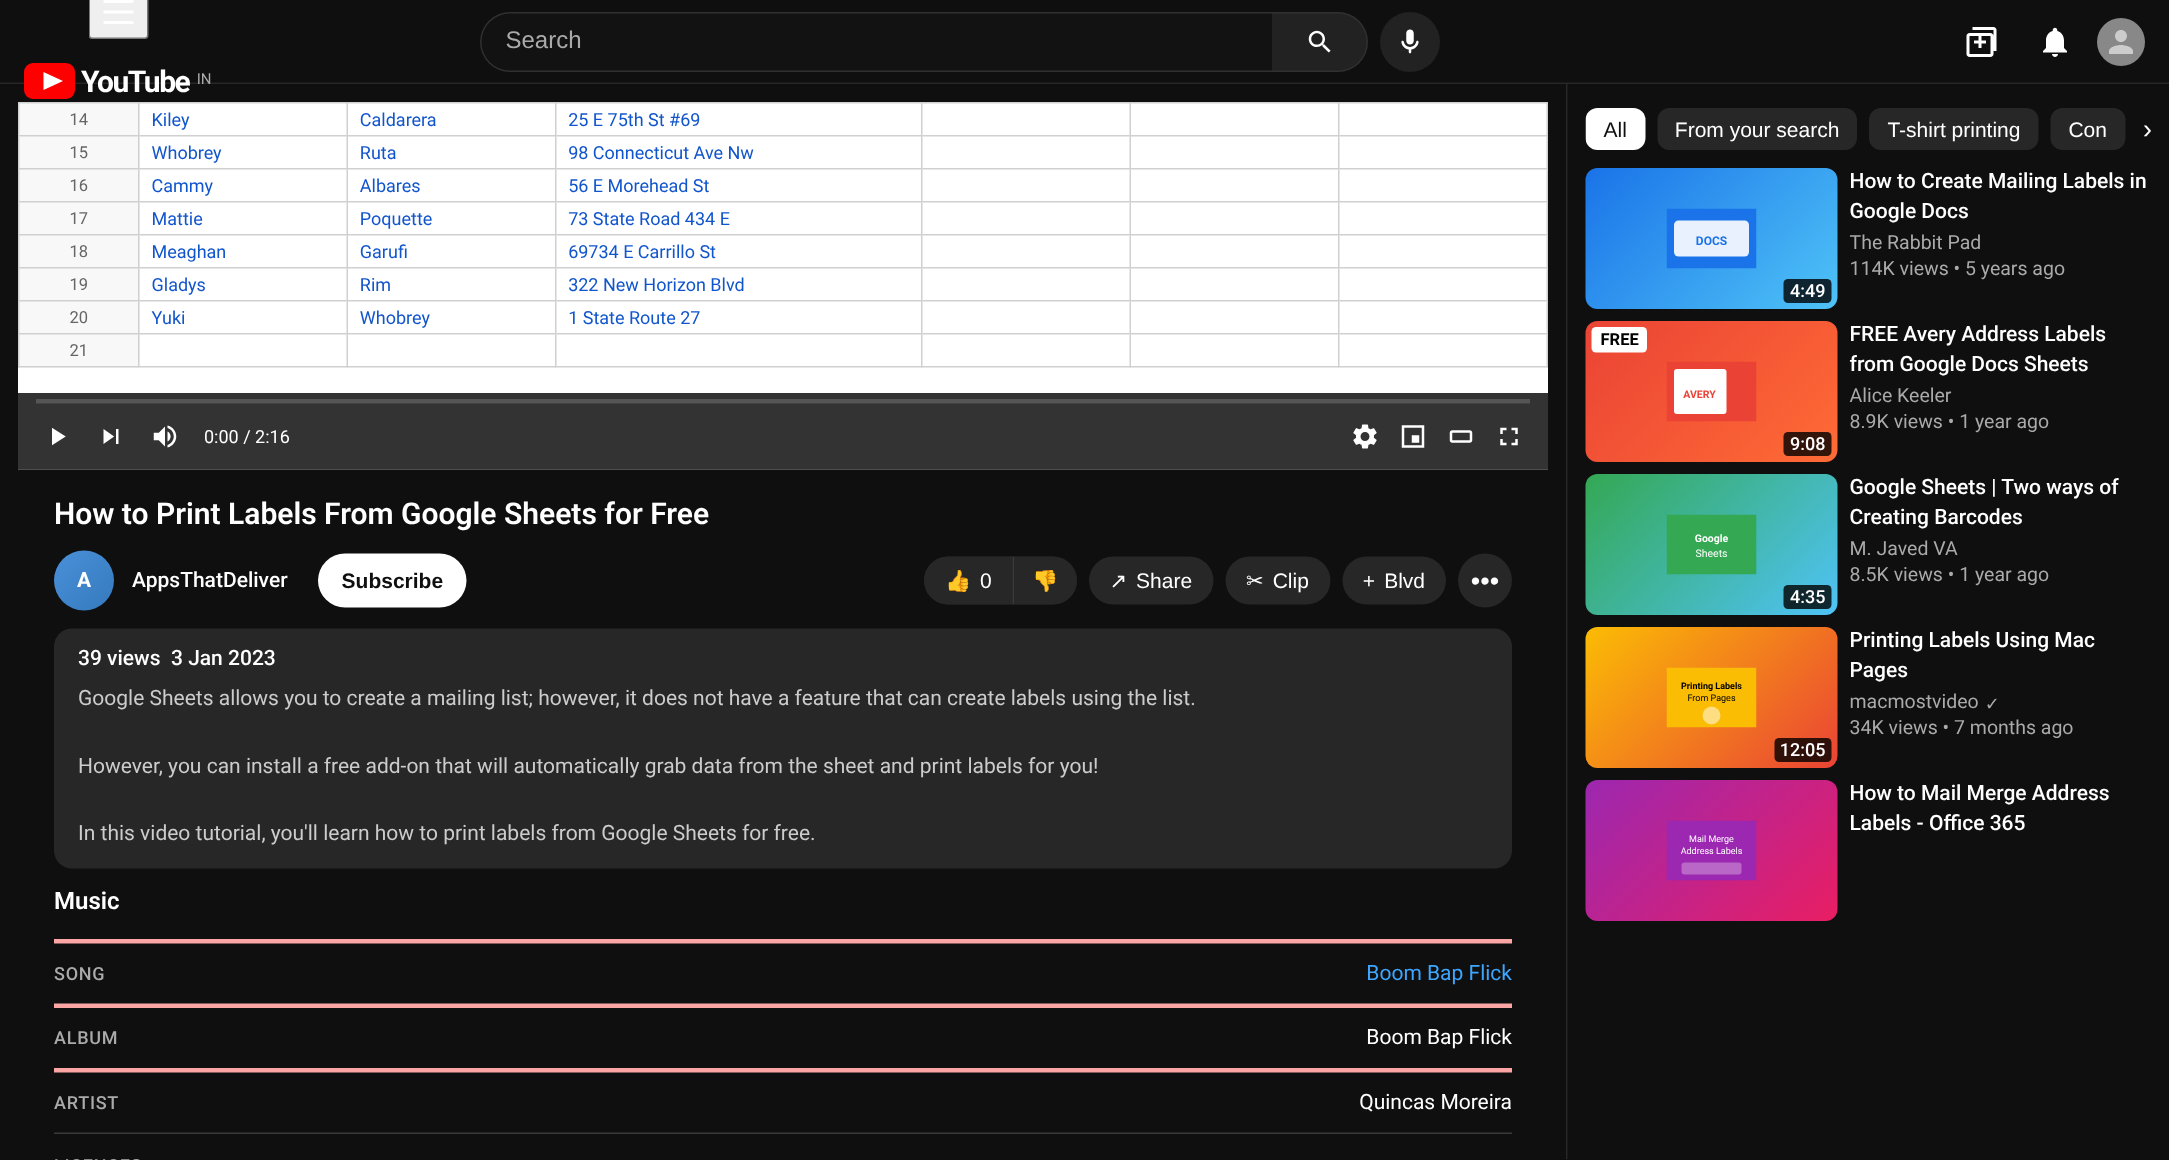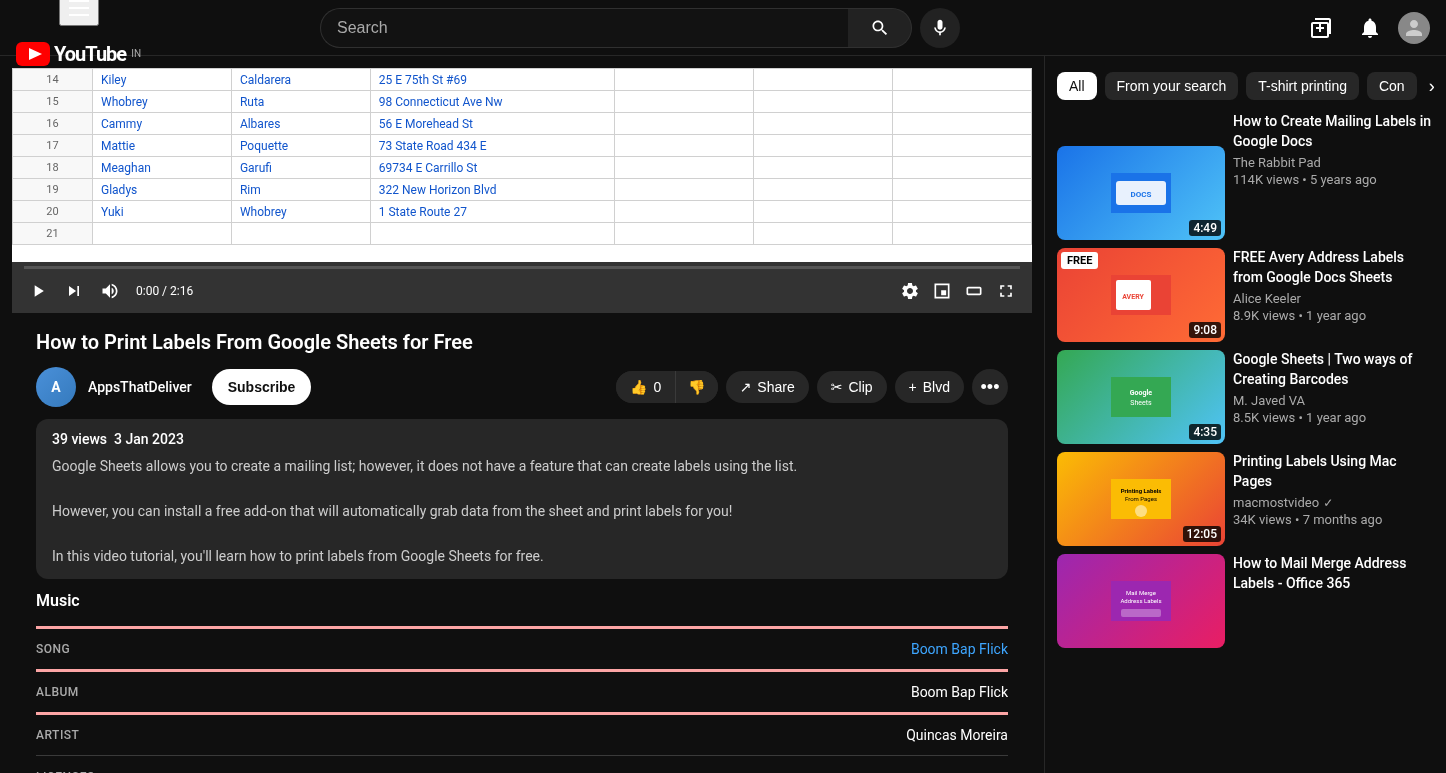--- a/index.html
+++ b/index.html
@@ -166,21 +166,21 @@
       position: absolute; top: 4px; left: 4px; background: #fff;
       color: #000; font-size: 11px; padding: 2px 6px; border-radius: 3px; font-weight: 700;
     }
     .rec-info { flex: 1; padding: 0; }
     .rec-title { font-size: 14px; font-weight: 500; color: #fff; line-height: 1.4; margin-bottom: 4px; display: -webkit-box; -webkit-line-clamp: 2; -webkit-box-orient: vertical; overflow: hidden; }
     .rec-channel { font-size: 13px; color: #aaa; margin-bottom: 2px; display: flex; align-items: center; gap: 4px; }
     .rec-stats { font-size: 13px; color: #aaa; }
     .verified-icon { color: #aaa; font-size: 12px; }
 
     
-    .thumb-1 { background: linear-gradient(135deg, #1a73e8, #4fc3f7); margin-top: 34px; }
+    .thumb-1 { background: linear-gradient(135deg, #1a73e8, #4fc3f7); }
     .thumb-2 { background: linear-gradient(135deg, #ea4335, #ff6b35); }
     .thumb-3 { background: linear-gradient(135deg, #34a853, #4fc3f7); }
     .thumb-4 { background: linear-gradient(135deg, #fbbc04, #ea4335); }
     .thumb-5 { background: linear-gradient(135deg, #9c27b0, #e91e63); }
 
     .scrollbar-none::-webkit-scrollbar { display: none; }
   </style>
 </head>
 <body>
 

